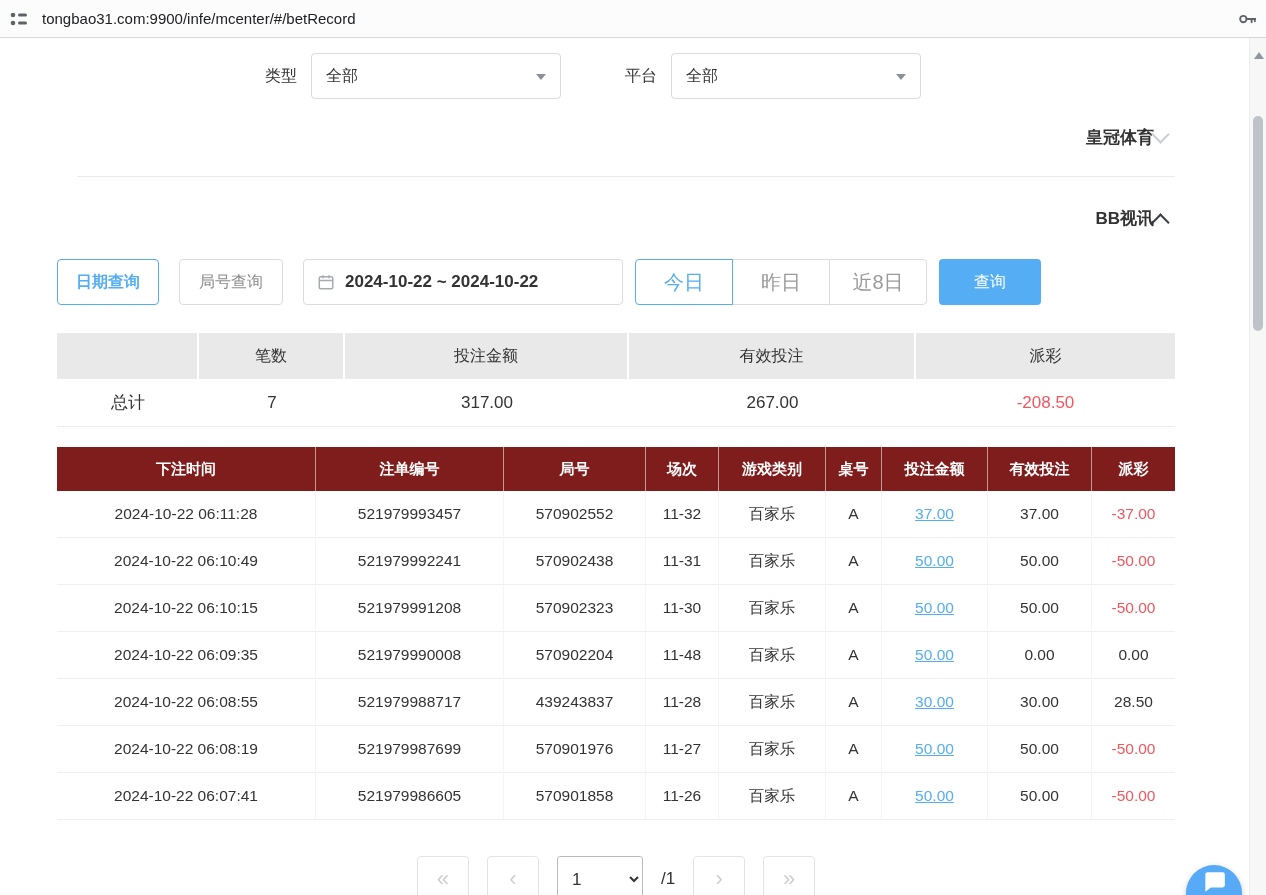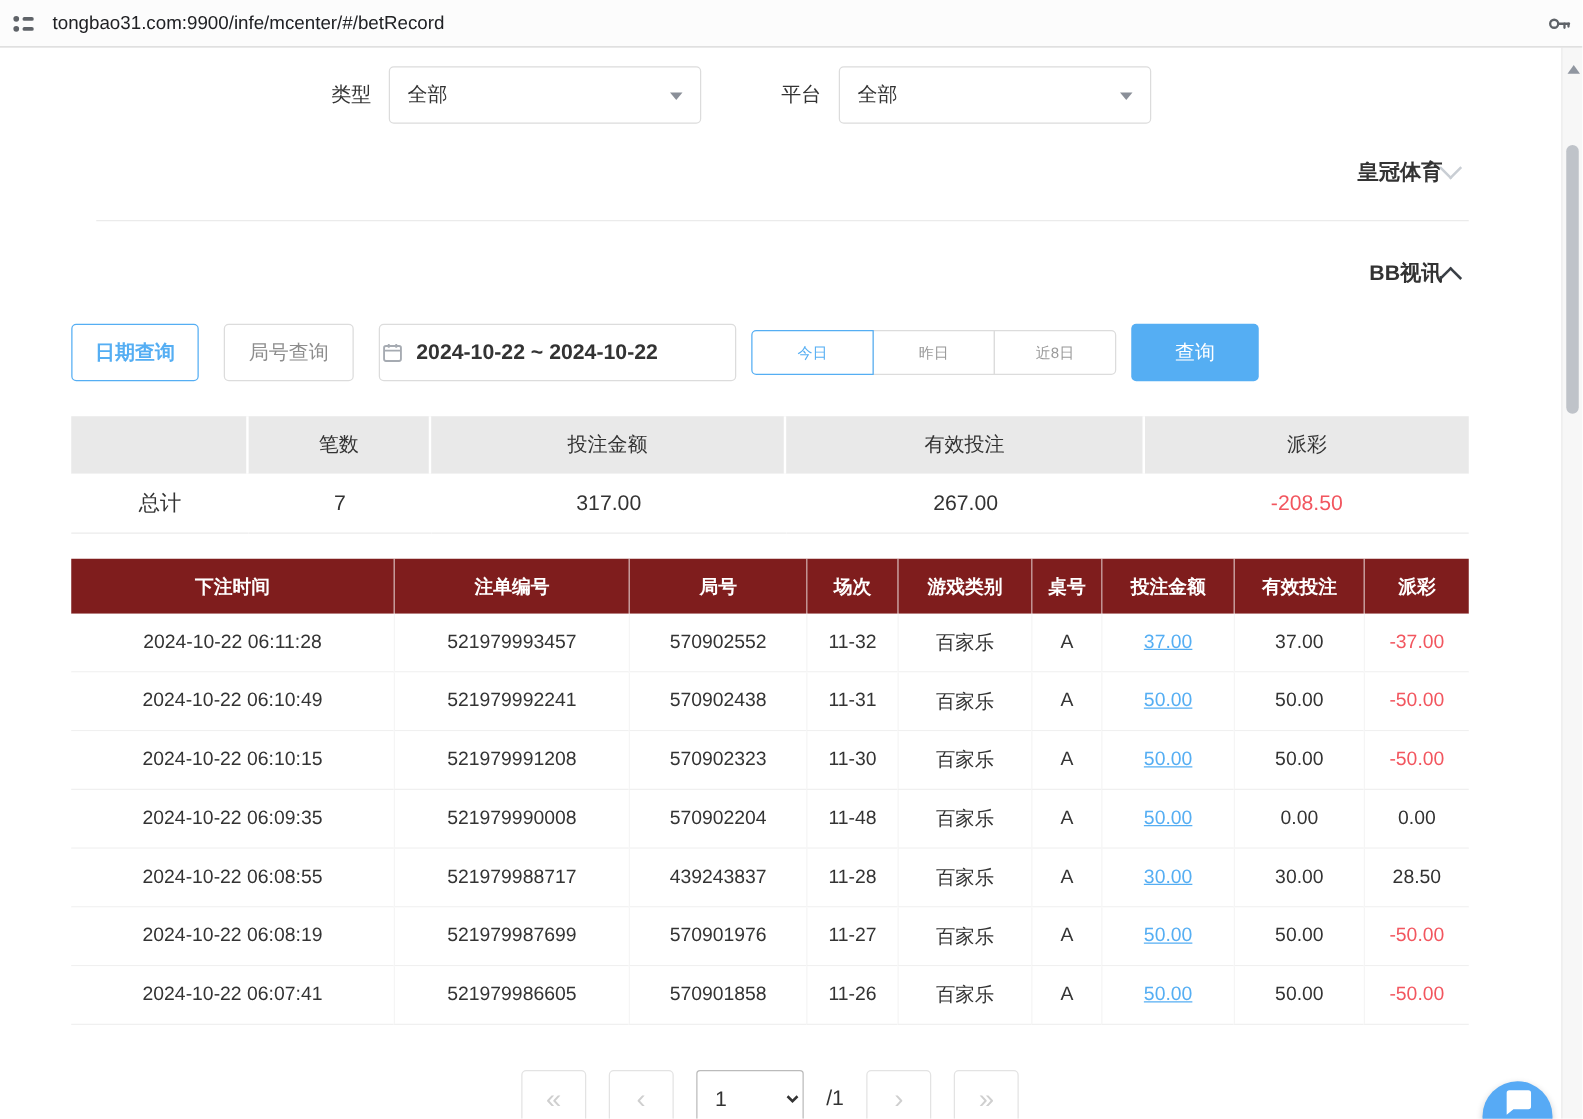--- a/index.html
+++ b/index.html
@@ -71,29 +71,29 @@
 
   
   .query-row { display:flex; align-items:center; height:46px; }
   .btn {
     height:46px; border-radius:4px; background:#fff; font-size:16px;
     display:flex; align-items:center; justify-content:center; cursor:pointer;
   }
   .btn-date  { width:102px; border:1px solid #55aef3; color:#55aef3; font-weight:bold; }
   .btn-round { width:104px; border:1px solid #dcdcdc; color:#8d8d8d; margin-left:20px; }
   .date-input {
-    margin-left:20px; width:286px; height:46px; border:1px solid #dcdcdc; border-radius:4px;
-    display:flex; align-items:center; gap:10px; padding:0 1px; cursor:pointer; background:#fff;
+    margin-left:20px; width:320px; height:46px; border:1px solid #dcdcdc; border-radius:4px;
+    display:flex; align-items:center; gap:10px; padding:0 13px; cursor:pointer; background:#fff;
   }
   .date-text { font-size:17px; font-weight:600; color:#333; white-space:nowrap; }
   .seg-group { display:flex; margin-left:12px; }
   .seg {
-    width:98px; height:36px; border:1px solid #dcdcdc; background:#fff;
+    width:98px; height:46px; border:1px solid #dcdcdc; background:#fff;
     display:flex; align-items:center; justify-content:center;
-    font-size:12px; color:#9a9a9a; cursor:pointer; margin-left:-1px; position:relative;
+    font-size:20px; color:#9a9a9a; cursor:pointer; margin-left:-1px; position:relative;
   }
   .seg:first-child { border-radius:4px 0 0 4px; margin-left:0; }
   .seg:last-child { border-radius:0 4px 4px 0; }
   .seg.active { color:#55aef3; border-color:#55aef3; z-index:1; }
   .btn-search {
     margin-left:12px; width:102px; height:46px; background:#55aef3; color:#fff;
     border:none; border-radius:4px; font-size:16px;
     display:flex; align-items:center; justify-content:center; cursor:pointer;
   }
 

